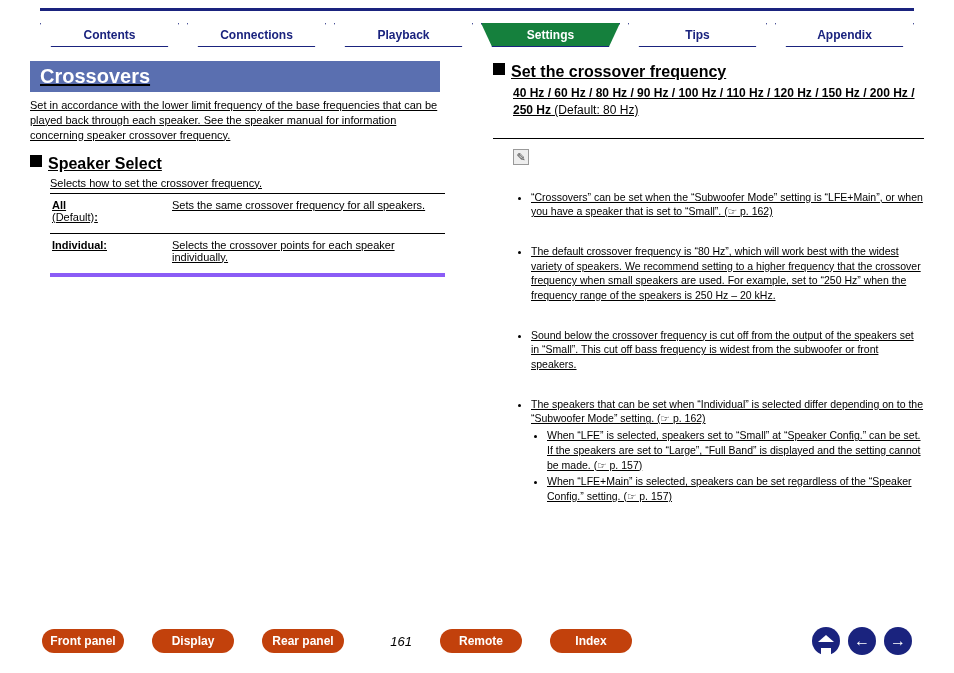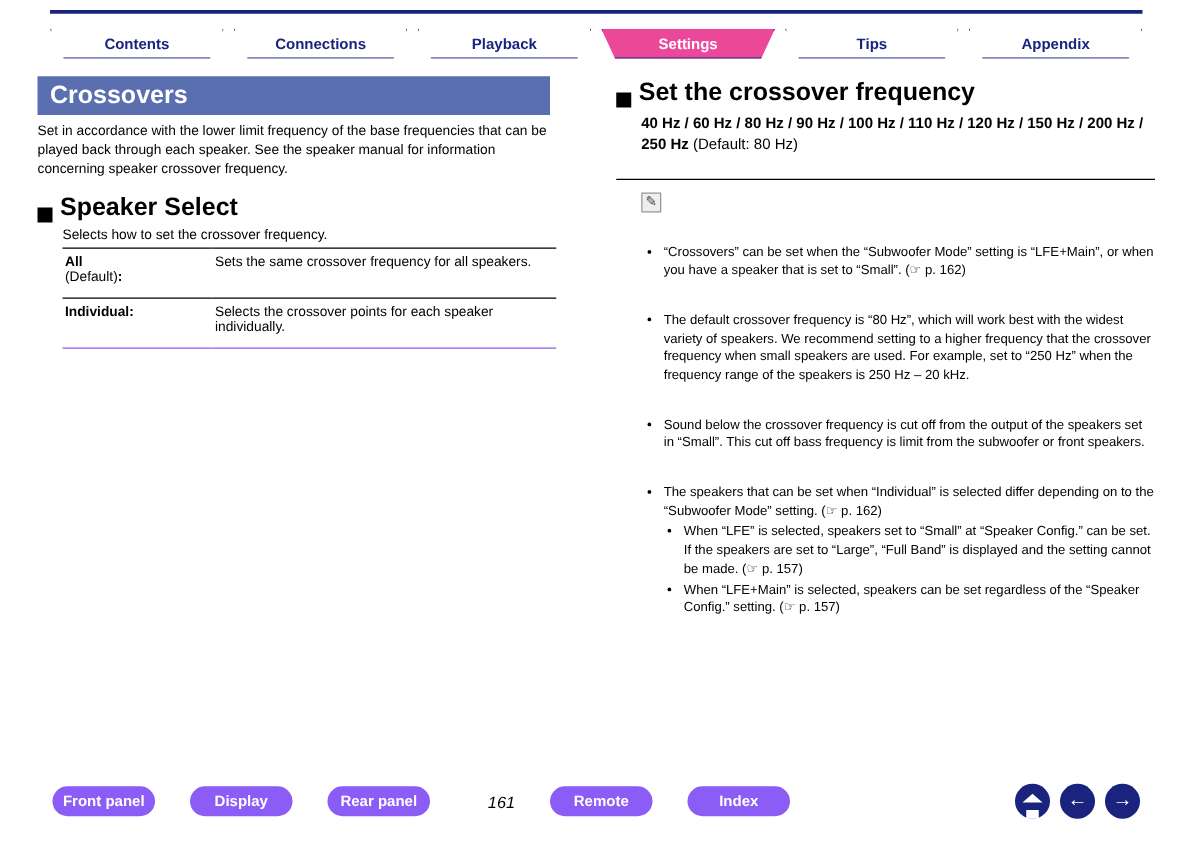--- a/index.html
+++ b/index.html
@@ -34,72 +34,73 @@
     display: flex;
     align-items: center;
     justify-content: center;
     background: #fff;
     border: 1px solid #1a237e;
     border-top: none;
     clip-path: polygon(0 0, 100% 0, 92% 100%, 8% 100%);
     cursor: pointer;
   }
   .tab.active {
-    background: #ec4899;
+    background: #15803d;
     color: #fff;
   }
   
   .cols {
     display: flex;
     gap: 32px;
     padding-top: 8px;
+    text-decoration: underline;
   }
   .col {
     flex: 1;
   }
   .titlebar {
     background: #5a6fb0;
     color: #fff;
     font-size: 20px;
     font-weight: bold;
     padding: 4px 10px;
     margin-bottom: 4px;
     width: 410px;
   }
   .intro {
     font-size: 11px;
     line-height: 1.35;
     padding: 2px 0 10px 0;
     width: 410px;
   }
   .secthead {
-    font-size: 20px;
+    font-size: 16px;
     font-weight: bold;
     display: flex;
     gap: 6px;
-    align-items: flex-end;
+    align-items: flex-start;
     margin: 2px 0 2px 0;
   }
   .secthead .sq {
     width: 12px;
     height: 12px;
     background: #000;
   }
   .subintro {
     font-size: 11px;
     padding: 2px 0 4px 20px;
   }
   table.opt {
     border-collapse: collapse;
     width: 395px;
     margin-left: 20px;
     font-size: 11px;
   }
   table.opt tr { border-top: 1px solid #000; }
-  table.opt tr:last-child { border-bottom: 1px solid #8b5cf6; }
+  table.opt tr:last-child { border-bottom: 4px solid #8b5cf6; }
   table.opt td { padding: 5px 6px 10px 2px; vertical-align: top; }
   table.opt td.key { width: 120px; }
 
   .freqlist {
     font-size: 12px;
     padding-left: 20px;
     line-height: 1.4;
     border-bottom: 1px solid #000;
     padding-bottom: 19px;
     margin: 4px 0 8px 0;
@@ -130,21 +131,21 @@
   .footer {
     position: absolute;
     bottom: 18px;
     left: 42px;
     right: 42px;
     display: flex;
     align-items: center;
     gap: 28px;
   }
   .pill {
-    background: #8b5cf6;
+    background: #c2410c;
     color: #fff;
     font-size: 12px;
     font-weight: bold;
     padding: 5px 0;
     border-radius: 14px;
     width: 82px;
     text-align: center;
     cursor: pointer;
   }
   .pagenum {
@@ -232,21 +233,21 @@
         <span>Set the crossover frequency</span>
       </div>
       <div class="freqlist">
         <b>40 Hz / 60 Hz / 80 Hz / 90 Hz / 100 Hz / 110 Hz / 120 Hz / 150 Hz / 200 Hz / 250 Hz</b><span> (Default: 80 Hz)</span>
       </div>
       <div class="wrench">✎</div>
 
       <ul class="notes">
         <li>“Crossovers” can be set when the “Subwoofer Mode” setting is “LFE+Main”, or when you have a speaker that is set to “Small”.  (☞ p. 162)</li>
         <li>The default crossover frequency is “80 Hz”, which will work best with the widest variety of speakers. We recommend setting to a higher frequency that the crossover frequency when small speakers are used. For example, set to “250 Hz” when the frequency range of the speakers is 250 Hz – 20 kHz.</li>
-        <li>Sound below the crossover frequency is cut off from the output of the speakers set in “Small”. This cut off bass frequency is limit from the subwoofer or front speakers.</li>
+        <li>Sound below the crossover frequency is cut off from the output of the speakers set in “Small”. This cut off bass frequency is widest from the subwoofer or front speakers.</li>
         <li>
           <span>The speakers that can be set when “Individual” is selected differ depending on to the “Subwoofer Mode” setting.  (☞ p. 162)</span>
           <ul>
             <li>When “LFE” is selected, speakers set to “Small” at “Speaker Config.” can be set. If the speakers are set to “Large”, “Full Band” is displayed and the setting cannot be made.  (☞ p. 157)</li>
             <li>When “LFE+Main” is selected, speakers can be set regardless of the “Speaker Config.” setting.  (☞ p. 157)</li>
           </ul>
         </li>
       </ul>
     </div>
   </div>

